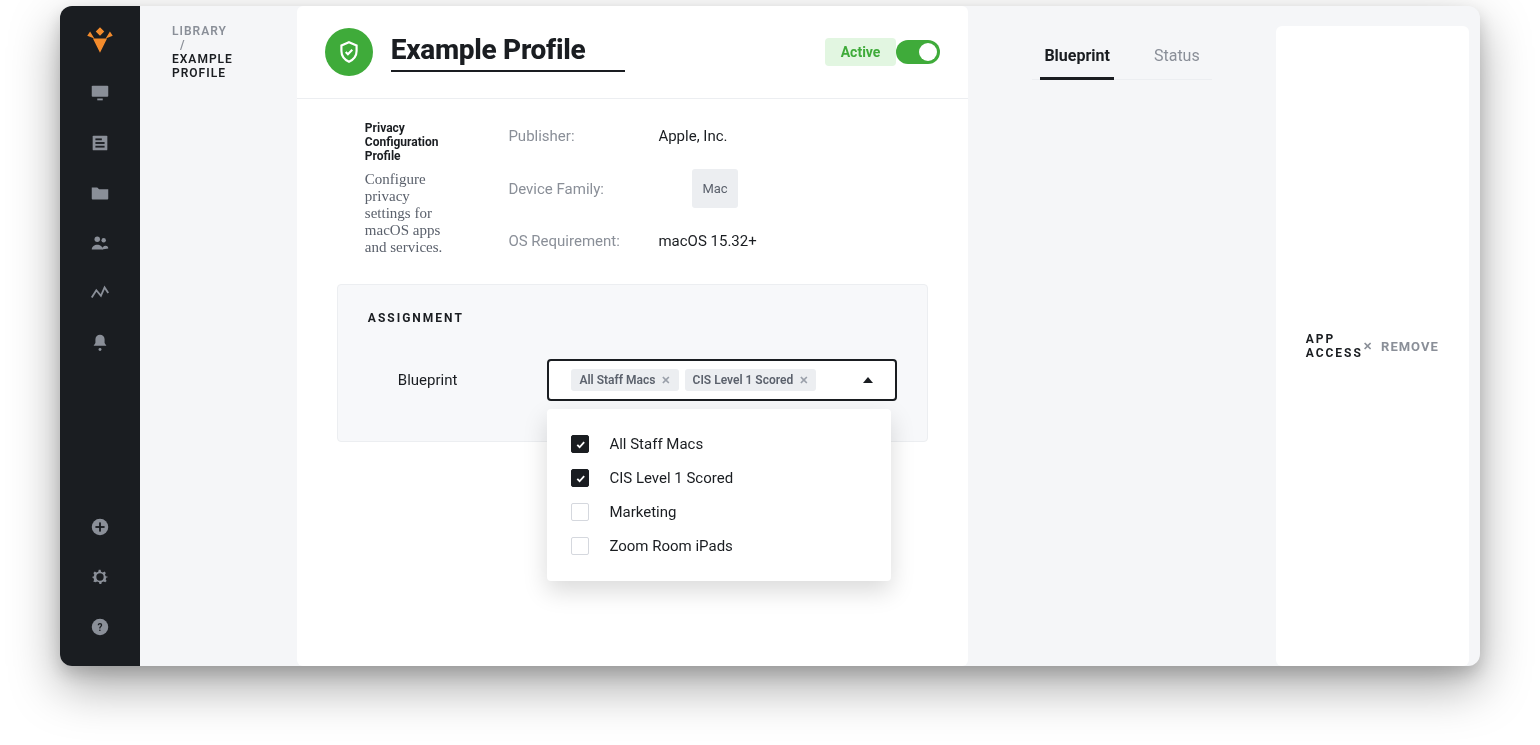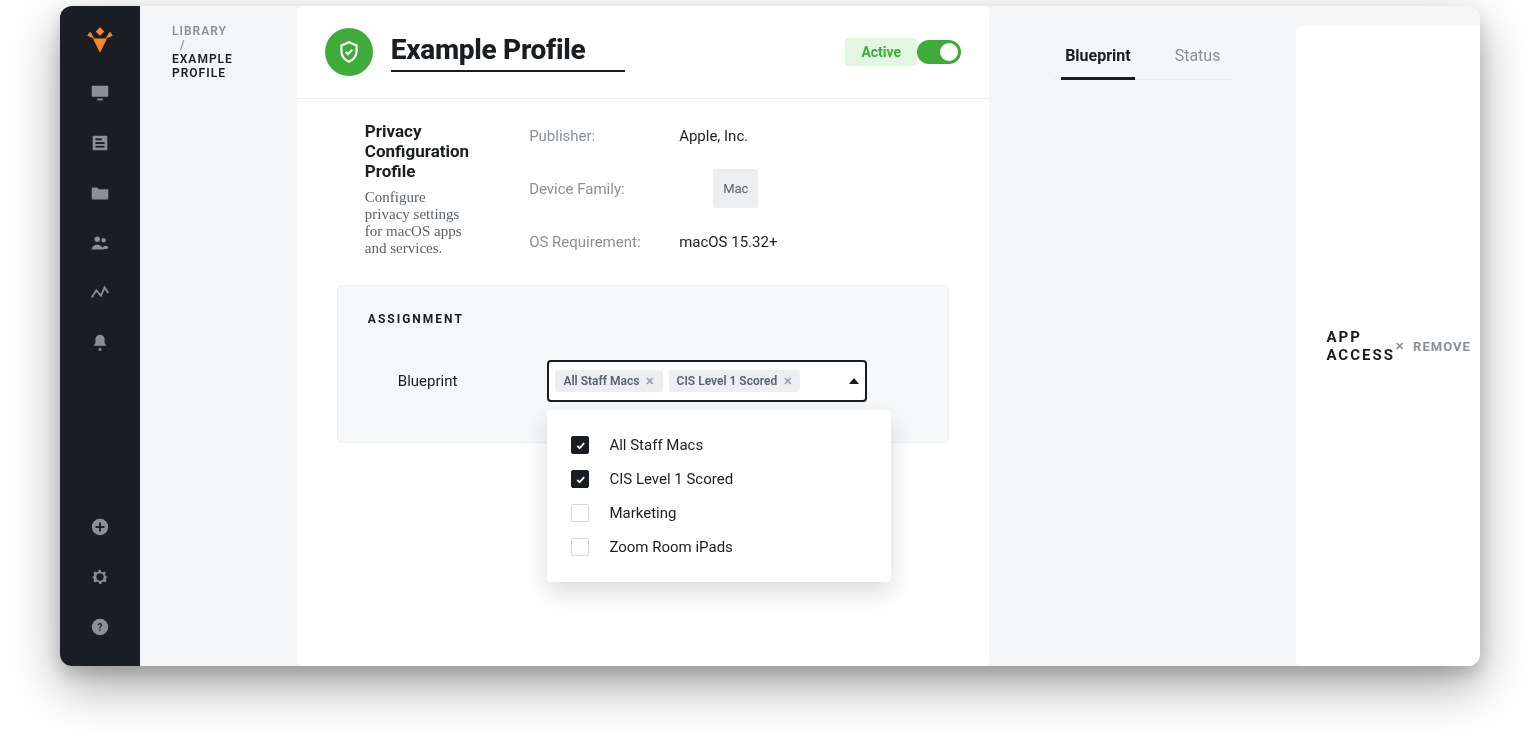--- a/index.html
+++ b/index.html
@@ -141,21 +141,21 @@
     border-radius: 50%;
   }
   
   .profile-meta {
     display: flex;
     padding: 22px 40px 28px 68px;
     gap: 60px;
   }
   .meta-left { flex: 1; max-width: 560px; }
   .meta-left h3 {
-    font-size: 17px;
+    font-size: 12px;
     font-weight: 700;
     color: #1a1d21;
     margin-bottom: 8px;
   }
   .meta-left p {
     color: #5b616c;
     font-size: 15px;
     font-family: Liberation Serif, serif;
   }
   .meta-right {
@@ -197,25 +197,25 @@
     display: flex;
     align-items: center;
     gap: 90px;
     padding-left: 30px;
   }
   .assignment-label {
     color: #1a1d21;
     font-size: 15px;
   }
   .blueprint-select {
-    width: 320px;
+    width: 350px;
     border: 2px solid #1a1d21;
     border-radius: 4px;
     background: #fff;
-    padding: 8px 6px;
+    padding: 8px 22px;
     display: flex;
     align-items: center;
     gap: 6px;
     position: relative;
   }
   .chip {
     background: #eceef1;
     color: #5b616c;
     font-size: 12px;
     padding: 4px 8px;
@@ -293,21 +293,21 @@
   .app-access-card {
     margin: 20px 32px 0 32px;
     background: #fff;
     border-radius: 6px;
     padding: 24px 30px;
     display: flex;
     align-items: center;
     justify-content: space-between;
   }
   .app-access-title {
-    font-size: 15px;
+    font-size: 12px;
     letter-spacing: 2px;
     font-weight: 700;
     color: #1a1d21;
   }
   .remove-btn {
     color: #8a8f98;
     font-size: 13px;
     letter-spacing: 1px;
     font-weight: 700;
     display: flex;

